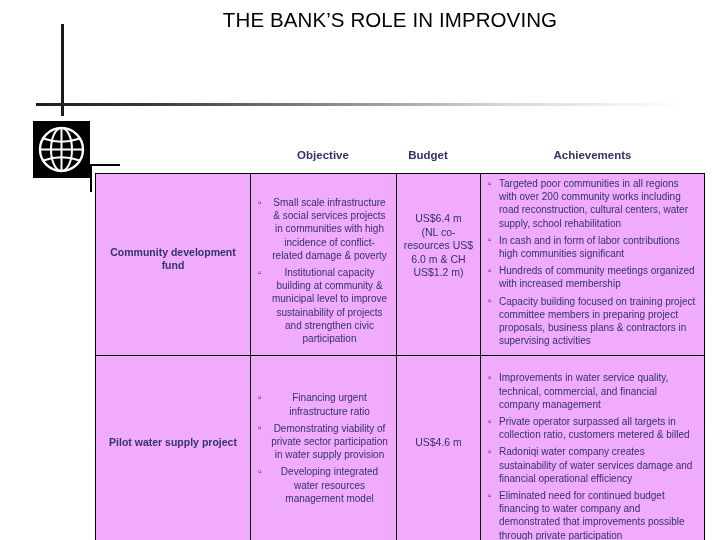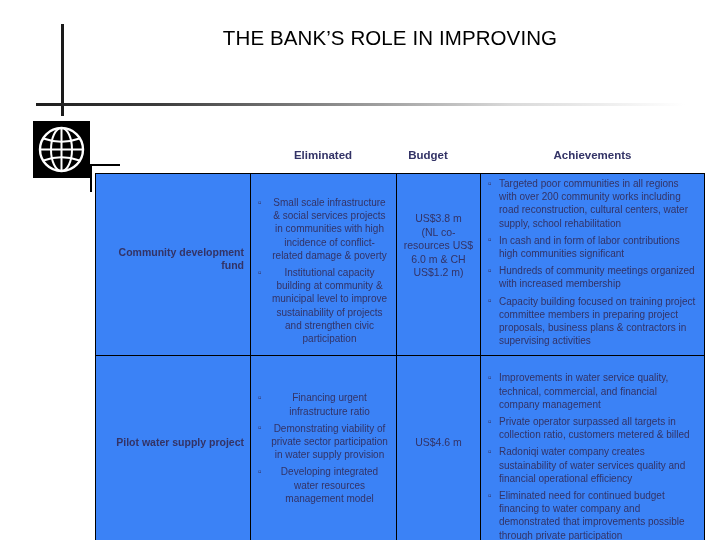--- a/index.html
+++ b/index.html
@@ -36,21 +36,21 @@
     top: 103px;
     width: 676px;
     height: 3px;
     background: linear-gradient(to right, #1d1d1d 0%, #3c3c3c 18%, #8e8e8e 45%, #d9d9d9 70%, #ffffff 96%);
   }
 
   
   .title {
     position: absolute;
     left: 120px;
-    top: 24px;
+    top: 6px;
     width: 540px;
     text-align: center;
     font-size: 20.5px;
     line-height: 28px;
     color: #000000;
     letter-spacing: 0.1px;
   }
   .title .l2 { display: block; }
 
   
@@ -102,37 +102,37 @@
     left: 95px;
     top: 173px;
     width: 609px;
     border-collapse: collapse;
     table-layout: fixed;
   }
   .tbl td {
     border: 1.6px solid #000000;
     vertical-align: top;
     padding: 0;
-    background: #3b82f6;
+    background: #f0abfc;
   }
   .c-name    { width: 155px; }
   .c-obj     { width: 146px; }
   .c-budget  { width: 84px;  }
   .c-achieve { width: 224px; }
 
   .row1 td { height: 175px; }
   .row2 td { height: 175px; }
 
   .cell-inner { padding: 5px 6px 4px 6px; }
 
   .proj-name {
     font-size: 10.5px;
     font-weight: bold;
     color: #333366;
-    text-align: right;
+    text-align: center;
     line-height: 13px;
   }
   .name-pad-1 { padding-top: 72px; }
   .name-pad-2 { padding-top: 80px; }
 
   .budget-text {
     font-size: 10.5px;
     color: #333366;
     text-align: center;
     line-height: 13.5px;
@@ -189,21 +189,21 @@
       <ellipse cx="28.5" cy="28.5" rx="10.5" ry="21.5" fill="none" stroke="#ffffff" stroke-width="2"></ellipse>
       <line x1="28.5" y1="7" x2="28.5" y2="50" stroke="#ffffff" stroke-width="2"></line>
       <line x1="7" y1="28.5" x2="50" y2="28.5" stroke="#ffffff" stroke-width="2"></line>
       <path d="M 10.5 17.5 Q 28.5 24 46.5 17.5" fill="none" stroke="#ffffff" stroke-width="2"></path>
       <path d="M 10.5 39.5 Q 28.5 33 46.5 39.5" fill="none" stroke="#ffffff" stroke-width="2"></path>
     </svg>
   </div>
   <div class="logo-frame"></div>
 
   <div class="col-headers">
-    <div class="col-head ch-objective">Eliminated</div>
+    <div class="col-head ch-objective">Objective</div>
     <div class="col-head ch-budget">Budget</div>
     <div class="col-head ch-achieve">Achievements</div>
   </div>
 
   <table class="tbl">
     <colgroup>
       <col class="c-name">
         <col class="c-obj">
         <col class="c-budget">
         <col class="c-achieve">
@@ -219,21 +219,21 @@
           <div class="cell-inner obj-pad-1">
             <ul class="blist obj-list">
               <li>Small scale infrastructure &amp; social services projects in communities with high incidence of conflict-related damage &amp; poverty</li>
               <li>Institutional capacity building at community &amp; municipal level to improve sustainability of projects and strengthen civic participation</li>
             </ul>
           </div>
         </td>
         <td>
           <div class="cell-inner bud-pad-1">
             <div class="budget-text">
-              <div>US$3.8 m</div>
+              <div>US$6.4 m</div>
               <div>(NL co-</div>
               <div>resources US$</div>
               <div>6.0 m &amp; CH</div>
               <div>US$1.2 m)</div>
             </div>
           </div>
         </td>
         <td>
           <div class="cell-inner ach-pad-1">
             <ul class="blist ach-list">
@@ -266,21 +266,21 @@
             <div class="budget-text">
               <div>US$4.6 m</div>
             </div>
           </div>
         </td>
         <td>
           <div class="cell-inner ach-pad-2">
             <ul class="blist ach-list">
               <li>Improvements in water service quality, technical, commercial, and financial company management</li>
               <li>Private operator surpassed all targets in collection ratio, customers metered &amp; billed</li>
-              <li>Radoniqi water company creates sustainability of water services quality and financial operational efficiency</li>
+              <li>Radoniqi water company creates sustainability of water services damage and financial operational efficiency</li>
               <li>Eliminated need for continued budget financing to water company and demonstrated that improvements possible through private participation</li>
             </ul>
           </div>
         </td>
       </tr>
     </tbody>
   </table>
 
 </div>
 

